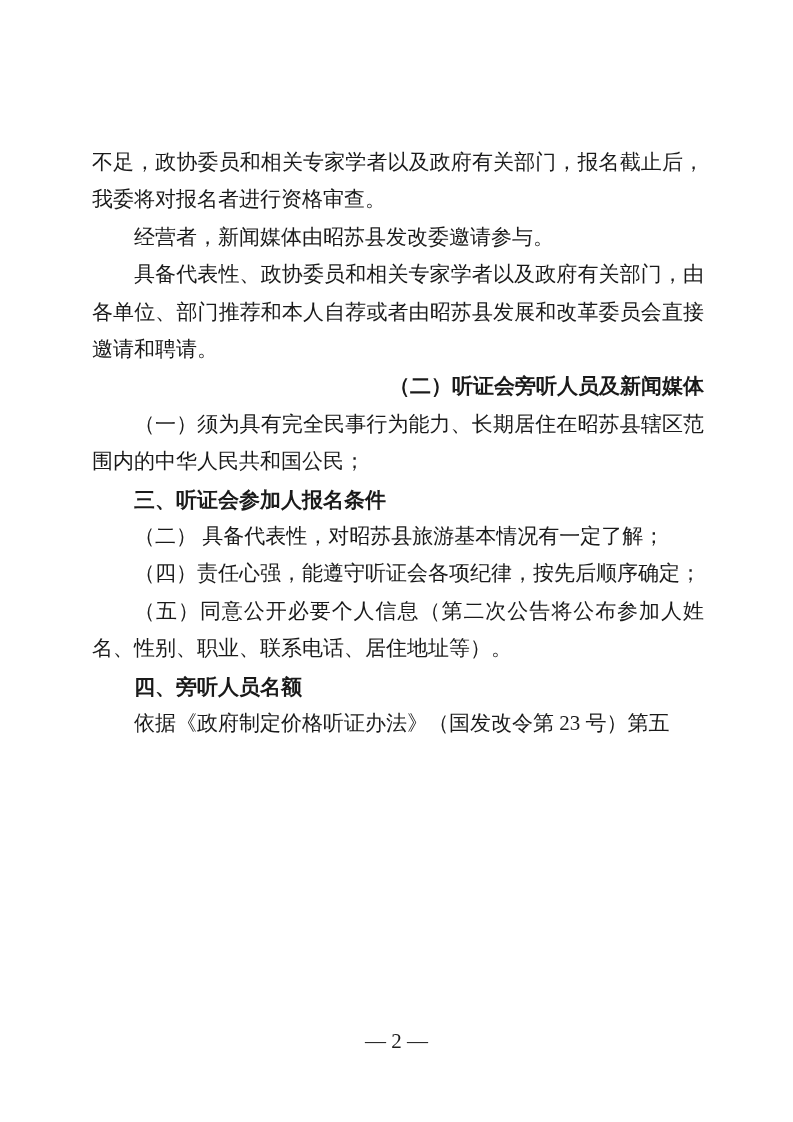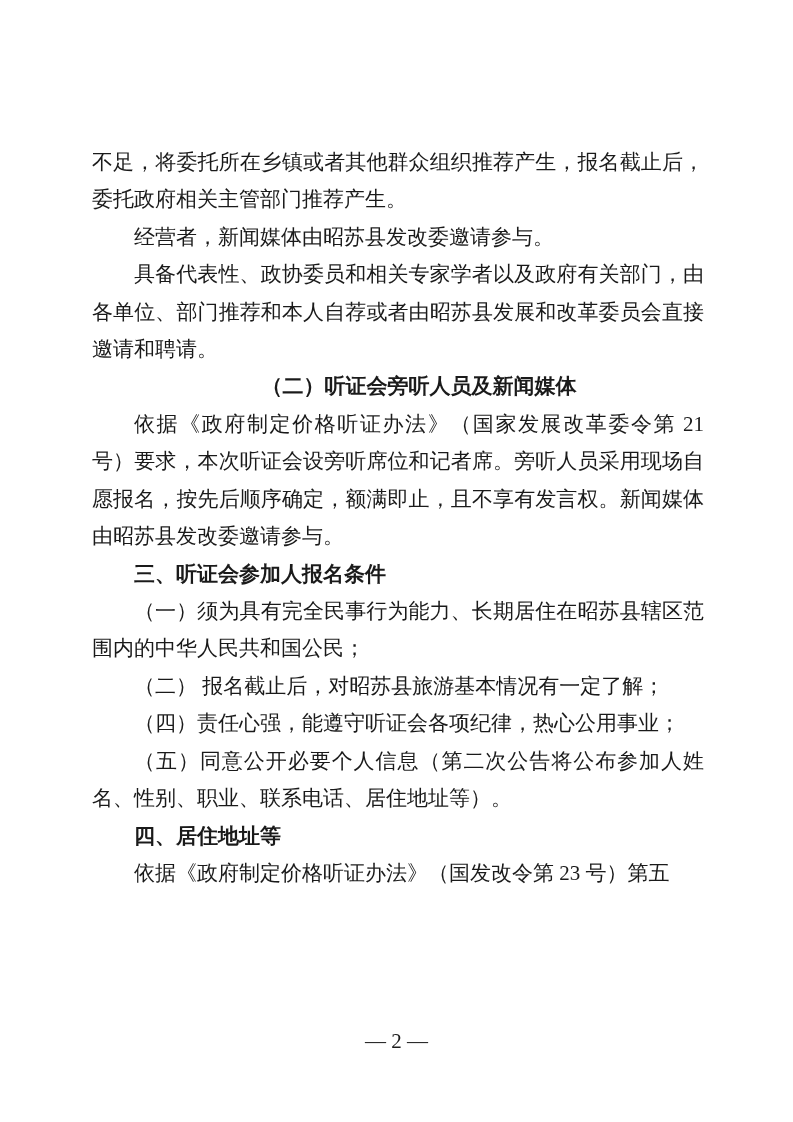--- a/index.html
+++ b/index.html
@@ -30,21 +30,21 @@
     text-align: justify;
     text-justify: inter-character;
     text-indent: 2em;
   }
   .block.body-noindent {
     text-indent: 0;
   }
   .block.heading-kai {
     font-weight: bold;
     font-family: "Liberation Serif", "DejaVu Serif", serif;
-    text-align: center;
+    text-align: right;
   }
   .block.heading-hei {
     font-weight: bold;
     font-family: "Liberation Sans", "DejaVu Sans", sans-serif;
     text-align: left;
   }
   .footer {
     position: absolute;
     top: 1026px;
     left: 0;
@@ -53,29 +53,28 @@
     font-size: 21px;
     line-height: 30px;
     color: #1a1a1a;
   }
 </style>
 </head>
 <body>
 
 <div class="page">
   <div class="content">
-      <p class="block body-noindent">不足，将委托所在乡镇或者其他群众组织推荐产生，报名截止后，委托政府相关主管部门推荐产生。</p>
+      <p class="block body-noindent">不足，政协委员和相关专家学者以及政府有关部门，报名截止后，我委将对报名者进行资格审查。</p>
       <p class="block body">经营者，新闻媒体由昭苏县发改委邀请参与。</p>
       <p class="block body">具备代表性、政协委员和相关专家学者以及政府有关部门，由各单位、部门推荐和本人自荐或者由昭苏县发展和改革委员会直接邀请和聘请。</p>
       <p class="block heading-kai">（二）听证会旁听人员及新闻媒体</p>
-      <p class="block body">依据《政府制定价格听证办法》（国家发展改革委令第 21 号）要求，本次听证会设旁听席位和记者席。旁听人员采用现场自愿报名，按先后顺序确定，额满即止，且不享有发言权。新闻媒体由昭苏县发改委邀请参与。</p>
+      <p class="block body">（一）须为具有完全民事行为能力、长期居住在昭苏县辖区范围内的中华人民共和国公民；</p>
       <p class="block heading-hei">三、听证会参加人报名条件</p>
-      <p class="block body">（一）须为具有完全民事行为能力、长期居住在昭苏县辖区范围内的中华人民共和国公民；</p>
-      <p class="block body">（二） 报名截止后，对昭苏县旅游基本情况有一定了解；</p>
-      <p class="block body">（四）责任心强，能遵守听证会各项纪律，热心公用事业；</p>
+      <p class="block body">（二） 具备代表性，对昭苏县旅游基本情况有一定了解；</p>
+      <p class="block body">（四）责任心强，能遵守听证会各项纪律，按先后顺序确定；</p>
       <p class="block body">（五）同意公开必要个人信息（第二次公告将公布参加人姓名、性别、职业、联系电话、居住地址等）。</p>
-      <p class="block heading-hei">四、居住地址等</p>
+      <p class="block heading-hei">四、旁听人员名额</p>
       <p class="block body">依据《政府制定价格听证办法》（国发改令第 23 号）第五</p>
     </div>
   <div class="footer">
     <span>— 2 —</span>
   </div>
 </div>
 
 </body></html>

